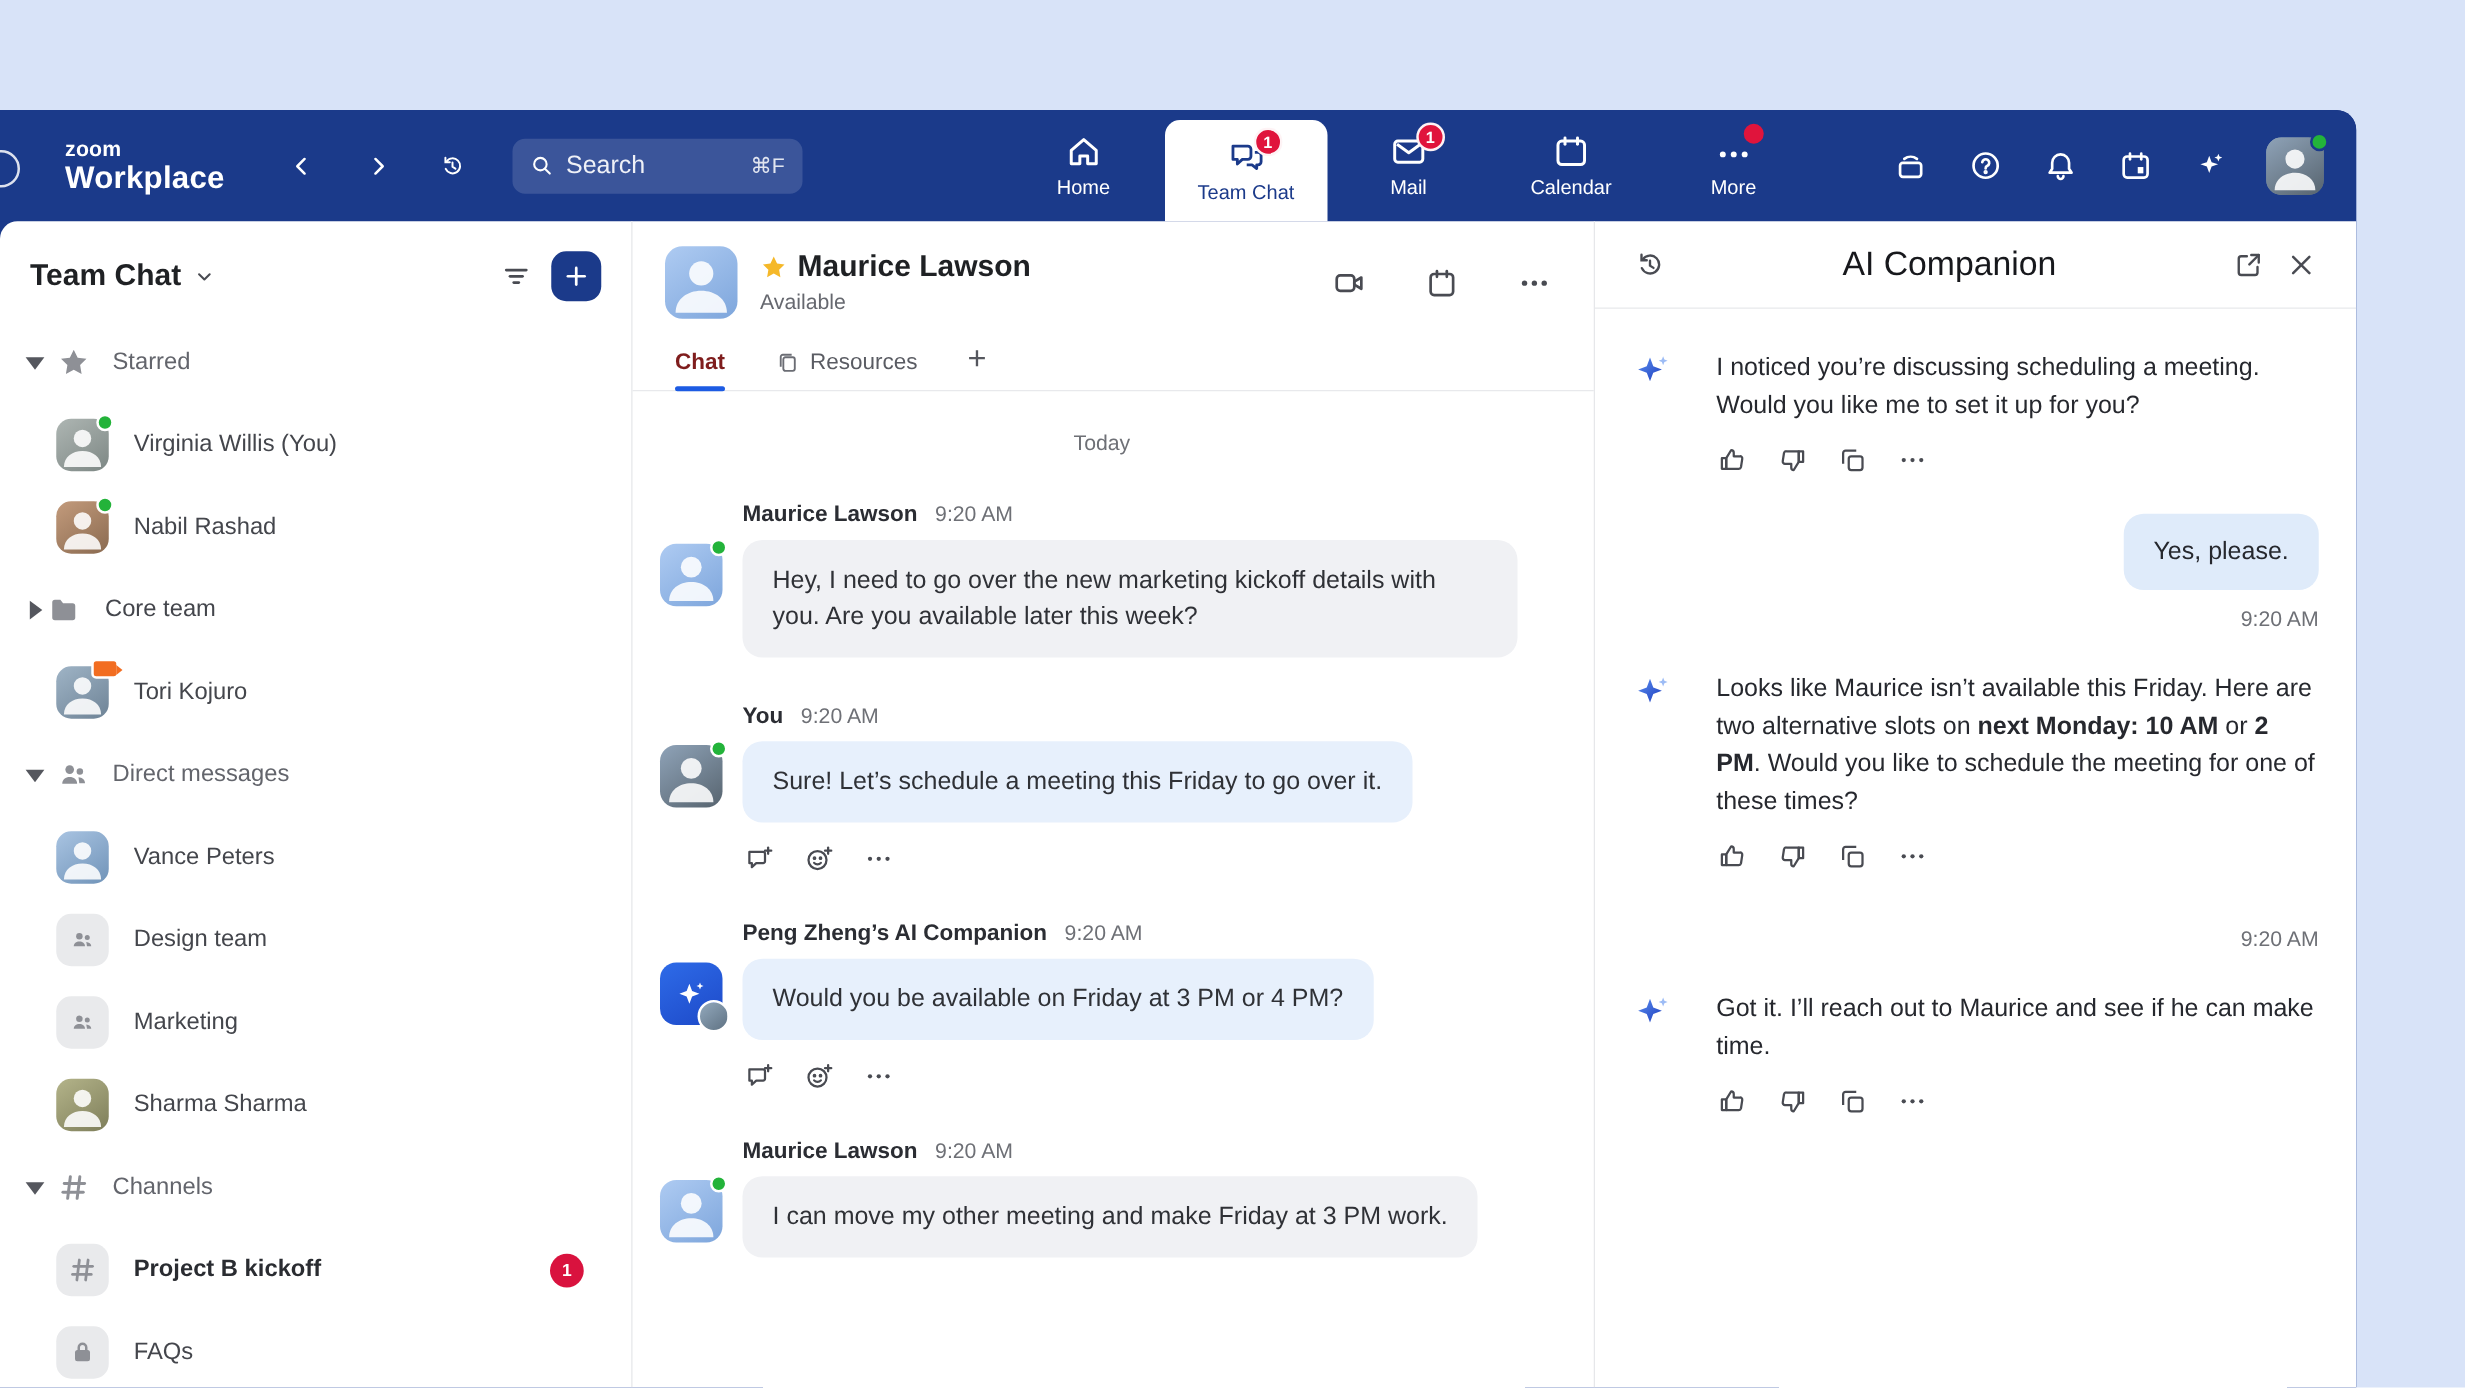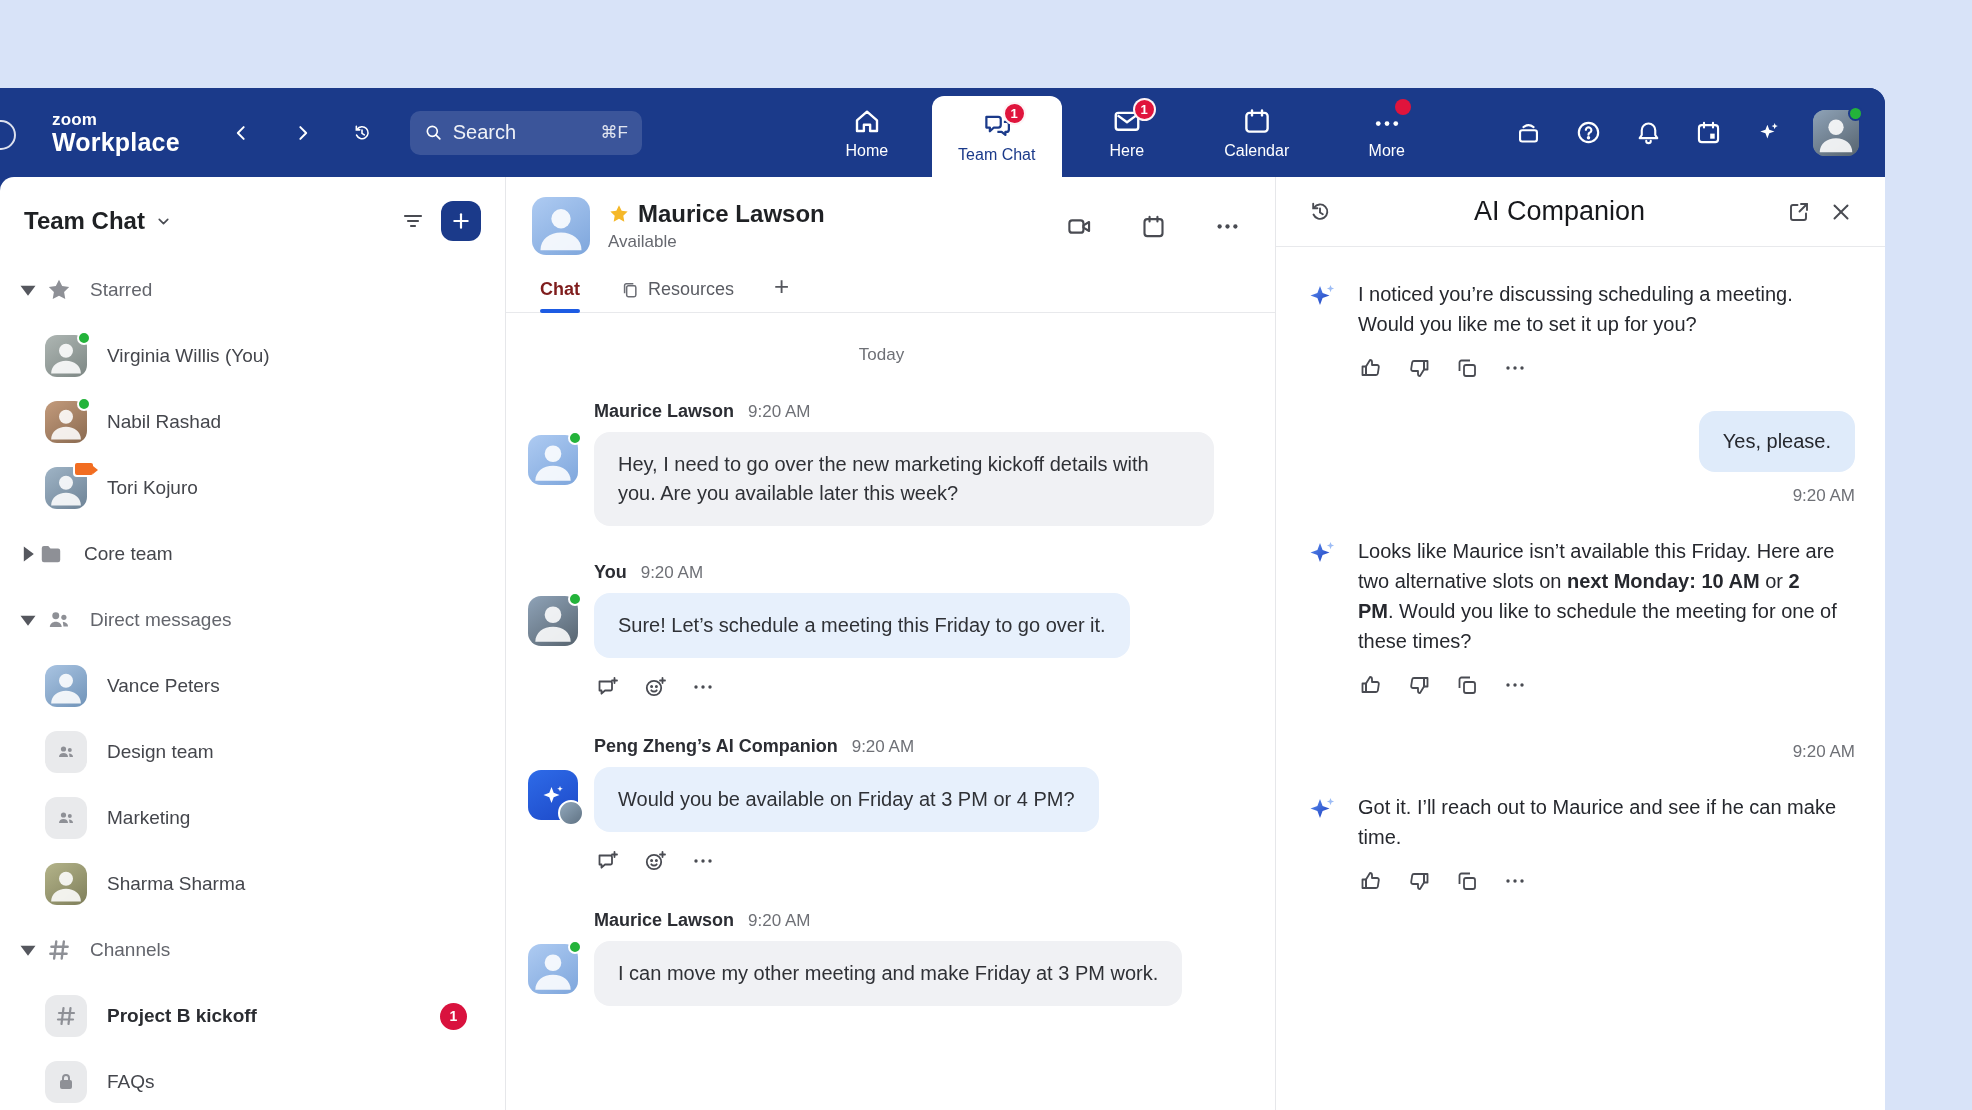--- a/index.html
+++ b/index.html
@@ -180,21 +180,21 @@
   .msg-actions { display:flex; gap:22px; margin-top:16px; color:#55575E; }
   .msg-actions .icon-btn { width:26px; height:26px; }
   .msg-actions .icon-btn svg { width:24px; height:24px; }
   
   .ai-panel { width:610px; border-left:1px solid #E6E7EA; display:flex; flex-direction:column; }
   .ai-header { height:70px; display:flex; align-items:center; padding:0 26px; border-bottom:1px solid #E8E9EC; }
   .ai-title { flex:1; text-align:center; font-size:27px; font-weight:400; color:#17181C; }
   .ai-header .icon-btn { color:#494B52; }
   .ai-header .icon-btn svg { width:24px; height:24px; }
   .ai-body { flex:1; padding:28px 30px 0 30px; overflow:hidden; }
-  .ai-msg { display:flex; gap:20px; margin-top:30px; }
+  .ai-msg { display:flex; gap:20px; margin-top:30px;justify-content:space-between; }
   .ai-msg:first-child { margin-top:4px; }
   .ai-spark { width:32px; height:32px; flex-shrink:0; margin-top:2px; }
   .ai-spark svg { width:32px; height:32px; }
   .ai-msg-body { min-width:0; }
   .ai-text { font-size:20px; color:#26282E; line-height:1.5; max-width:482px; }
   .ai-text b { font-weight:700; }
   .ai-actions { display:flex; gap:22px; margin-top:16px; color:#55575E; }
   .ai-actions .icon-btn { width:26px; height:26px; }
   .ai-actions .icon-btn svg { width:24px; height:24px; }
   .ai-user { display:flex; flex-direction:column; align-items:flex-end; margin-top:30px; }
@@ -255,21 +255,21 @@
               <path d="M3.5 5.5h9.5a2 2 0 0 1 2 2v4.5a2 2 0 0 1-2 2H9.5l-3.2 3v-3H3.5a0 0 0 0 1 0 0v-8.5z"></path>
               <path d="M17.5 9.5h2a2 2 0 0 1 2 2v4a2 2 0 0 1-2 2h-.8v2.4l-3-2.4h-3.4"></path>
             </svg><span class="nav-badge">1</span></span>
           <span class="tlabel">Team Chat</span>
         </button>
         <button class="nav-tab">
           <span class="ticon"><svg viewBox="0 0 24 24" fill="none" stroke="currentColor" stroke-width="1.9" stroke-linejoin="round">
               <rect x="3" y="5.5" width="18" height="13.5" rx="2"></rect>
               <polyline points="4.5,7.5 12,13 19.5,7.5"></polyline>
             </svg><span class="nav-badge">1</span></span>
-          <span class="tlabel">Here</span>
+          <span class="tlabel">Mail</span>
         </button>
         <button class="nav-tab">
           <span class="ticon"><svg viewBox="0 0 24 24" fill="none" stroke="currentColor" stroke-width="1.9" stroke-linecap="round">
               <rect x="3.5" y="5.5" width="17" height="15" rx="2.5"></rect>
               <line x1="8" y1="3.5" x2="8" y2="7.5"></line>
               <line x1="16" y1="3.5" x2="16" y2="7.5"></line>
             </svg></span>
           <span class="tlabel">Calendar</span>
         </button>
         <button class="nav-tab">
@@ -378,42 +378,42 @@
           <div class="side-row item">
             <div class="row-avatar">
               <div class="sil" style="background: linear-gradient(145deg, rgb(195, 155, 124), rgb(138, 106, 80));"><svg viewBox="0 0 24 24" fill="rgba(255,255,255,0.88)" style="width:100%;height:100%">
                   <circle cx="12" cy="9" r="4"></circle>
                   <path d="M3.5 22c0-4.5 3.8-7.3 8.5-7.3s8.5 2.8 8.5 7.3z"></path>
                 </svg></div>
               <span class="pdot"></span>
             </div>
             <span class="rlabel">Nabil Rashad</span>
           </div>
+          <div class="side-row item" style="padding-left: 18px;">
+            <span style="display: flex; width: 20px; justify-content: center; color: rgb(85, 87, 94); margin-right: 0px;">
+              <svg viewBox="0 0 12 12" fill="currentColor">
+                <path d="M3.5 1.5v9L9.5 6z"></path>
+              </svg>
+            </span>
+            <span class="section-icon" style="margin: 0px;">
+              <svg viewBox="0 0 24 24" fill="currentColor">
+                <path d="M3.5 6.5a2 2 0 0 1 2-2h4l2 2.5h7a2 2 0 0 1 2 2v8.5a2 2 0 0 1-2 2h-13a2 2 0 0 1-2-2z"></path>
+              </svg>
+            </span>
+            <span class="rlabel">Core team</span>
+          </div>
           <div class="side-row item">
             <div class="row-avatar">
               <div class="sil" style="background: linear-gradient(145deg, rgb(159, 180, 198), rgb(110, 131, 150));"><svg viewBox="0 0 24 24" fill="rgba(255,255,255,0.88)" style="width:100%;height:100%">
                   <circle cx="12" cy="9" r="4"></circle>
                   <path d="M3.5 22c0-4.5 3.8-7.3 8.5-7.3s8.5 2.8 8.5 7.3z"></path>
                 </svg></div>
               <span class="vdot"></span>
             </div>
             <span class="rlabel">Tori Kojuro</span>
-          </div>
-          <div class="side-row item" style="padding-left: 18px;">
-            <span style="display: flex; width: 20px; justify-content: center; color: rgb(85, 87, 94); margin-right: 0px;">
-              <svg viewBox="0 0 12 12" fill="currentColor">
-                <path d="M3.5 1.5v9L9.5 6z"></path>
-              </svg>
-            </span>
-            <span class="section-icon" style="margin: 0px;">
-              <svg viewBox="0 0 24 24" fill="currentColor">
-                <path d="M3.5 6.5a2 2 0 0 1 2-2h4l2 2.5h7a2 2 0 0 1 2 2v8.5a2 2 0 0 1-2 2h-13a2 2 0 0 1-2-2z"></path>
-              </svg>
-            </span>
-            <span class="rlabel">Core team</span>
           </div>
           <div class="side-row section">
             <span style="display: flex; width: 20px; justify-content: center; color: rgb(85, 87, 94);">
               <svg viewBox="0 0 12 12" fill="currentColor">
                 <path d="M1.5 3.5h9L6 9.5z"></path>
               </svg>
             </span>
             <span class="section-icon">
               <svg viewBox="0 0 24 24" fill="currentColor">
                 <circle cx="9" cy="8" r="3.2"></circle>

